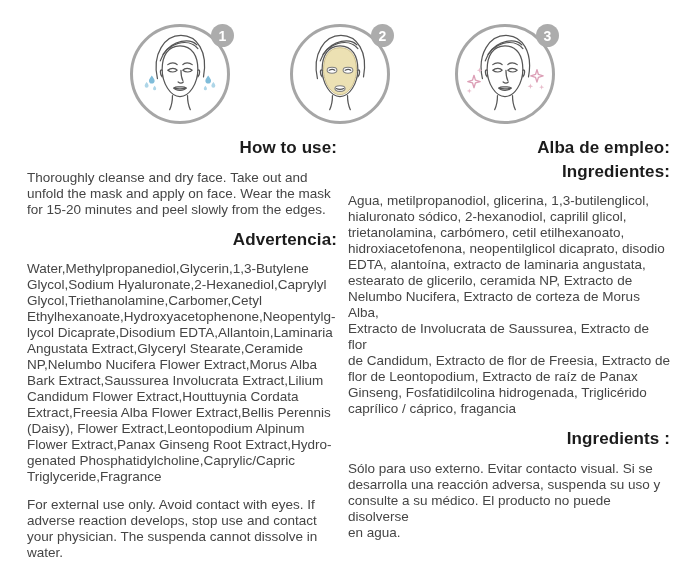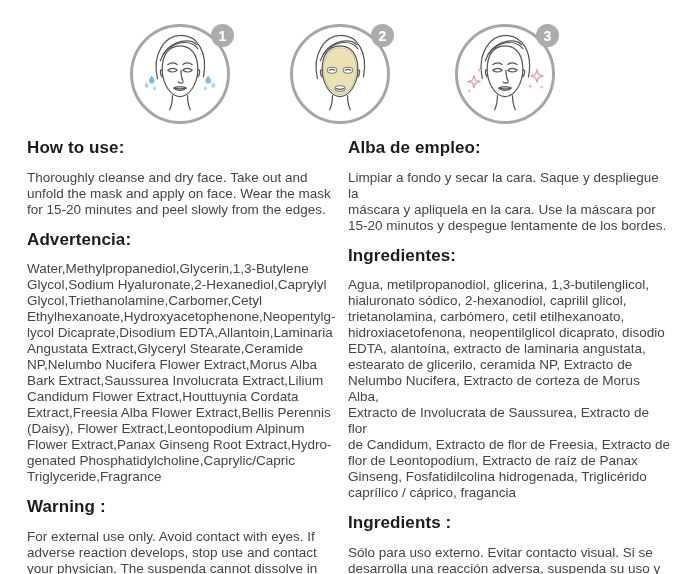--- a/index.html
+++ b/index.html
@@ -41,20 +41,21 @@
     color:#454545;
     font-size:13.5px;
     line-height:16px;
   }
   .col.en { left:27px;  width:310px; }
   .col.es { left:348px; width:322px; }
   .sec-heading {
     font-size:17px; font-weight:bold; color:#1c1c1c;
     margin:0 0 4px 0; line-height:1.15;
     letter-spacing:0.1px;
+    text-align:right;
   }
   .sec-body {
     margin:12px 0 12px 0;
     white-space:pre-line;
   }
 </style>
 </head>
 <body>
 
 <div class="sheet">
@@ -163,32 +164,28 @@
 Angustata Extract,Glyceryl Stearate,Ceramide
 NP,Nelumbo Nucifera Flower Extract,Morus Alba
 Bark Extract,Saussurea Involucrata Extract,Lilium
 Candidum Flower Extract,Houttuynia Cordata
 Extract,Freesia Alba Flower Extract,Bellis Perennis
 (Daisy), Flower Extract,Leontopodium Alpinum
 Flower Extract,Panax Ginseng Root Extract,Hydro-
 genated Phosphatidylcholine,Caprylic/Capric
 Triglyceride,Fragrance</div>
 
-    <div class="sec-heading">Warning :</div>
     <div class="sec-body">For external use only. Avoid contact with eyes. If
 adverse reaction develops, stop use and contact
 your physician. The suspenda cannot dissolve in
 water.</div>
   </div>
 
   <div class="col es">
     <div class="sec-heading">Alba de empleo:</div>
-    <div class="sec-body">Limpiar a fondo y secar la cara. Saque y despliegue la
-máscara y apliquela en la cara. Use la máscara por
-15-20 minutos y despegue lentamente de los bordes.</div>
 
     <div class="sec-heading">Ingredientes:</div>
     <div class="sec-body">Agua, metilpropanodiol, glicerina, 1,3-butilenglicol,
 hialuronato sódico, 2-hexanodiol, caprilil glicol,
 trietanolamina, carbómero, cetil etilhexanoato,
 hidroxiacetofenona, neopentilglicol dicaprato, disodio
 EDTA, alantoína, extracto de laminaria angustata,
 estearato de glicerilo, ceramida NP, Extracto de
 Nelumbo Nucifera, Extracto de corteza de Morus Alba,
 Extracto de Involucrata de Saussurea, Extracto de flor

